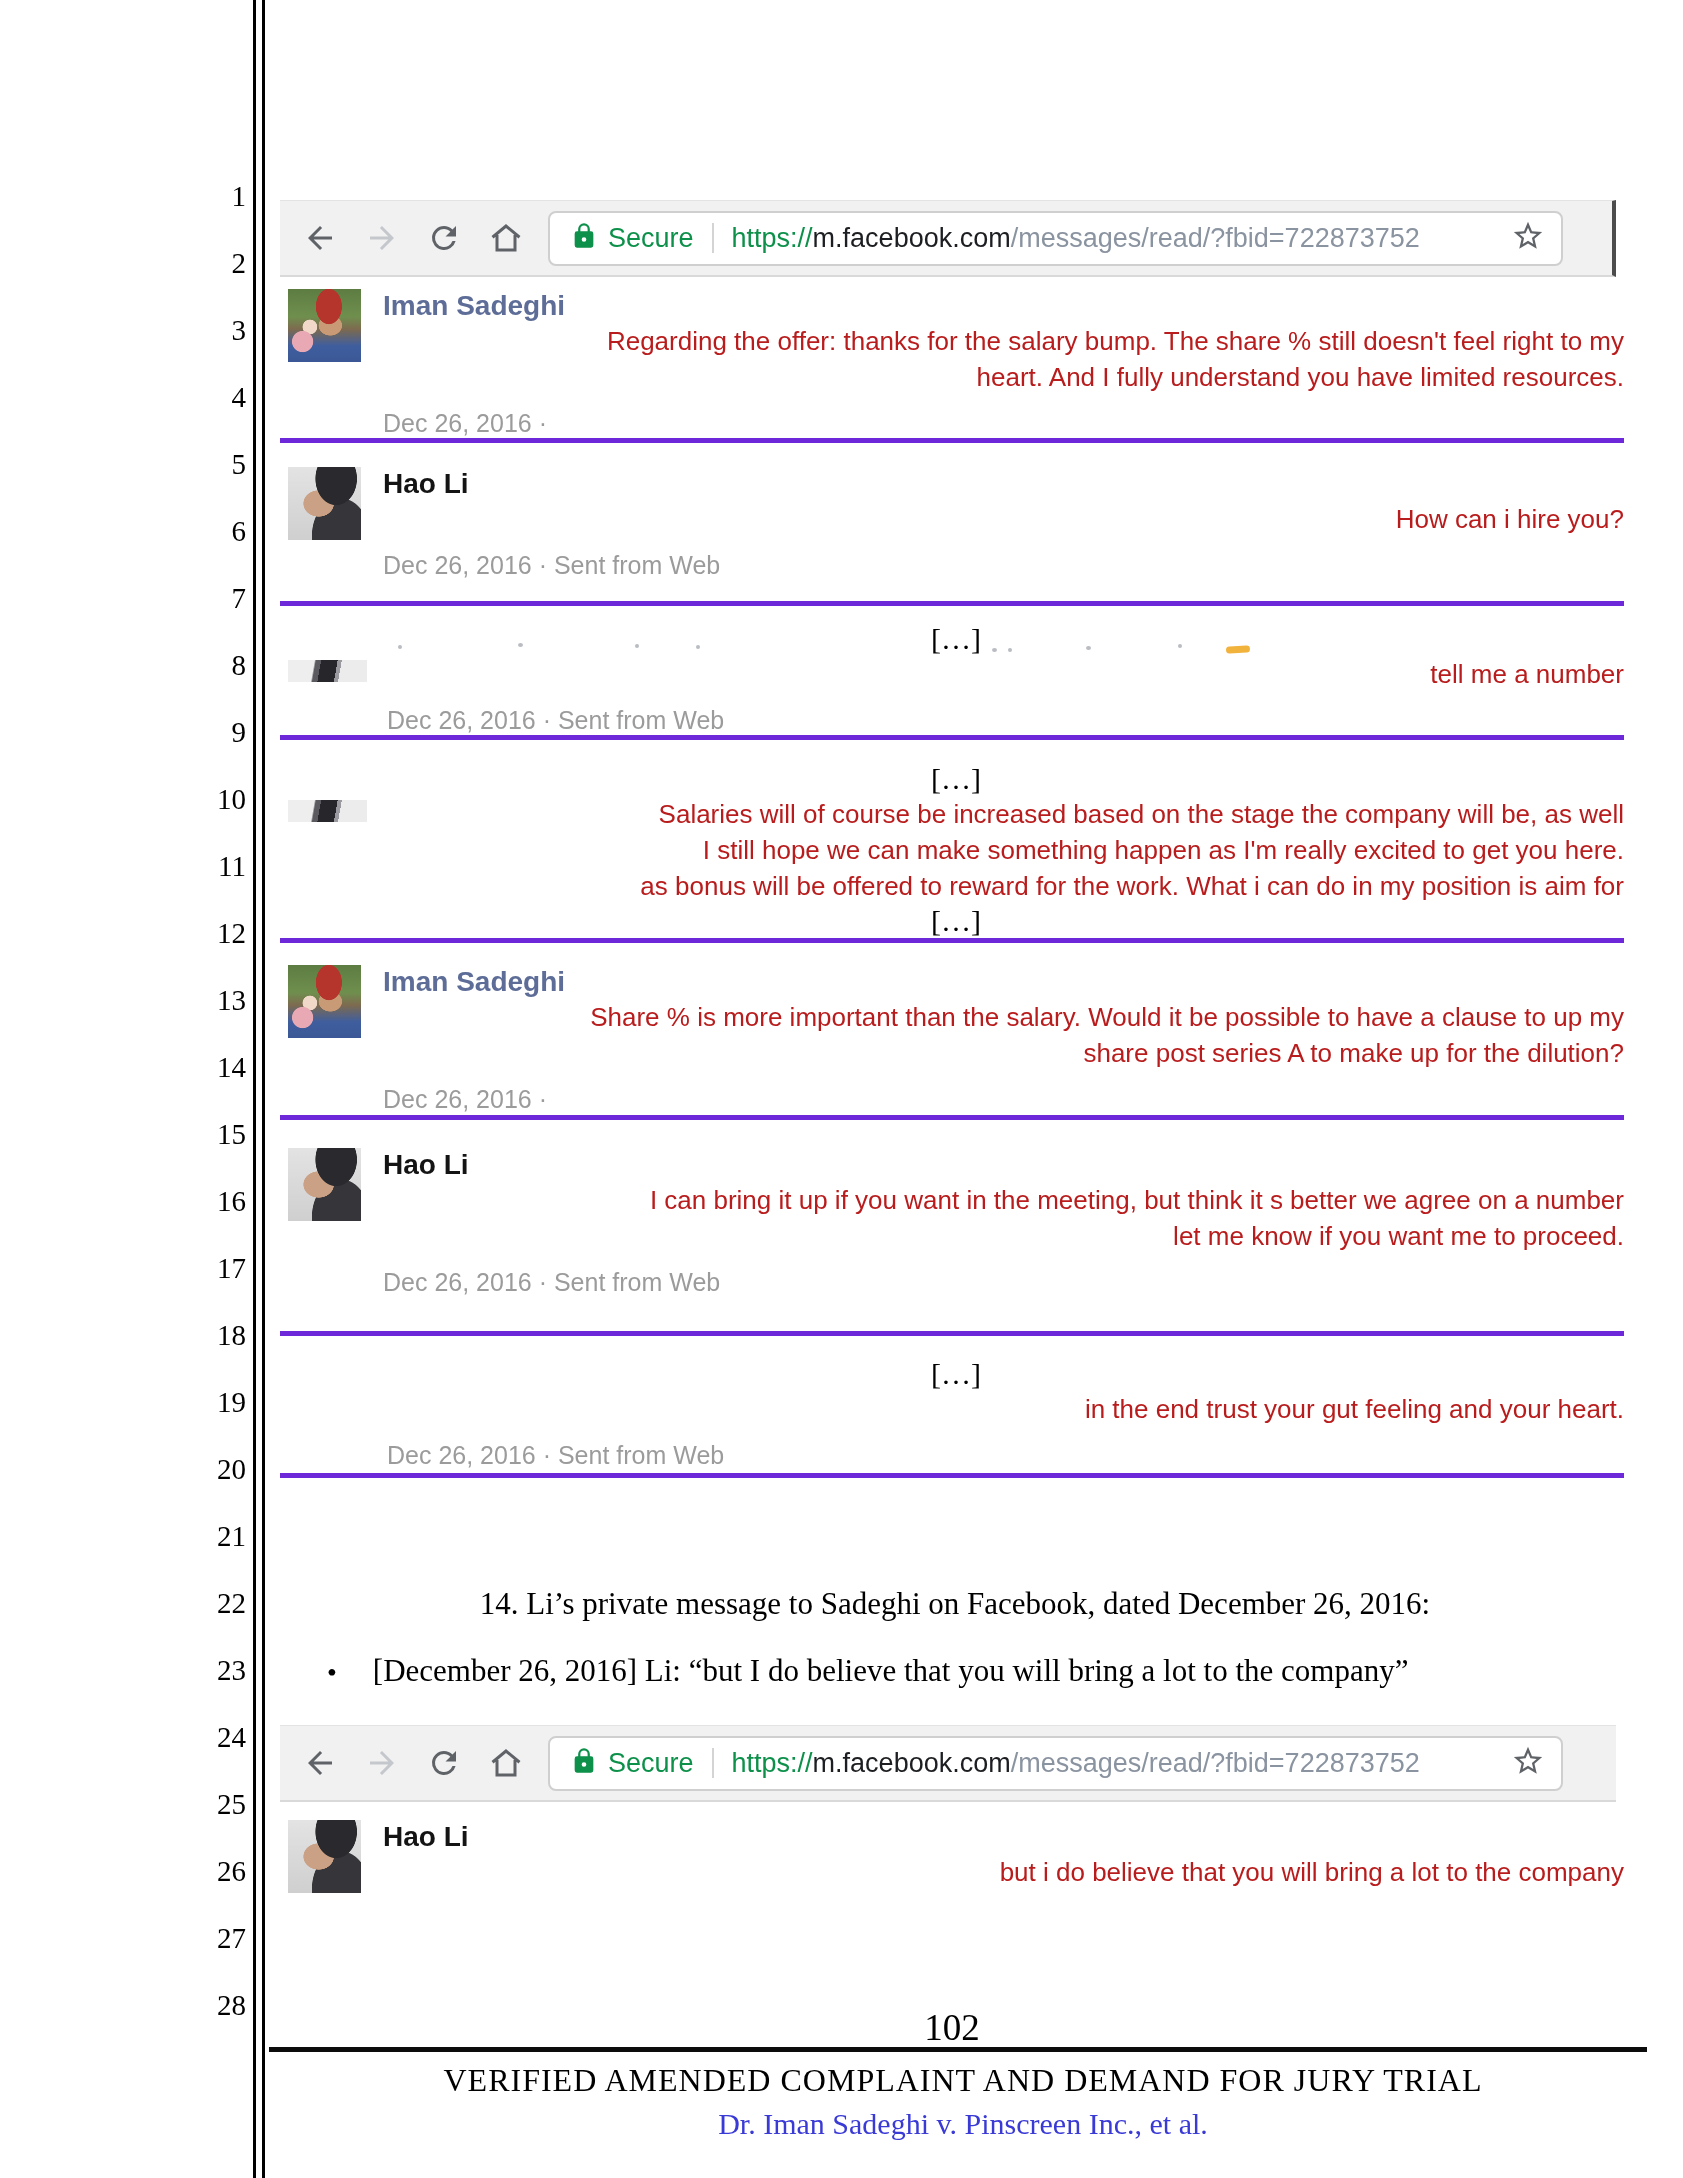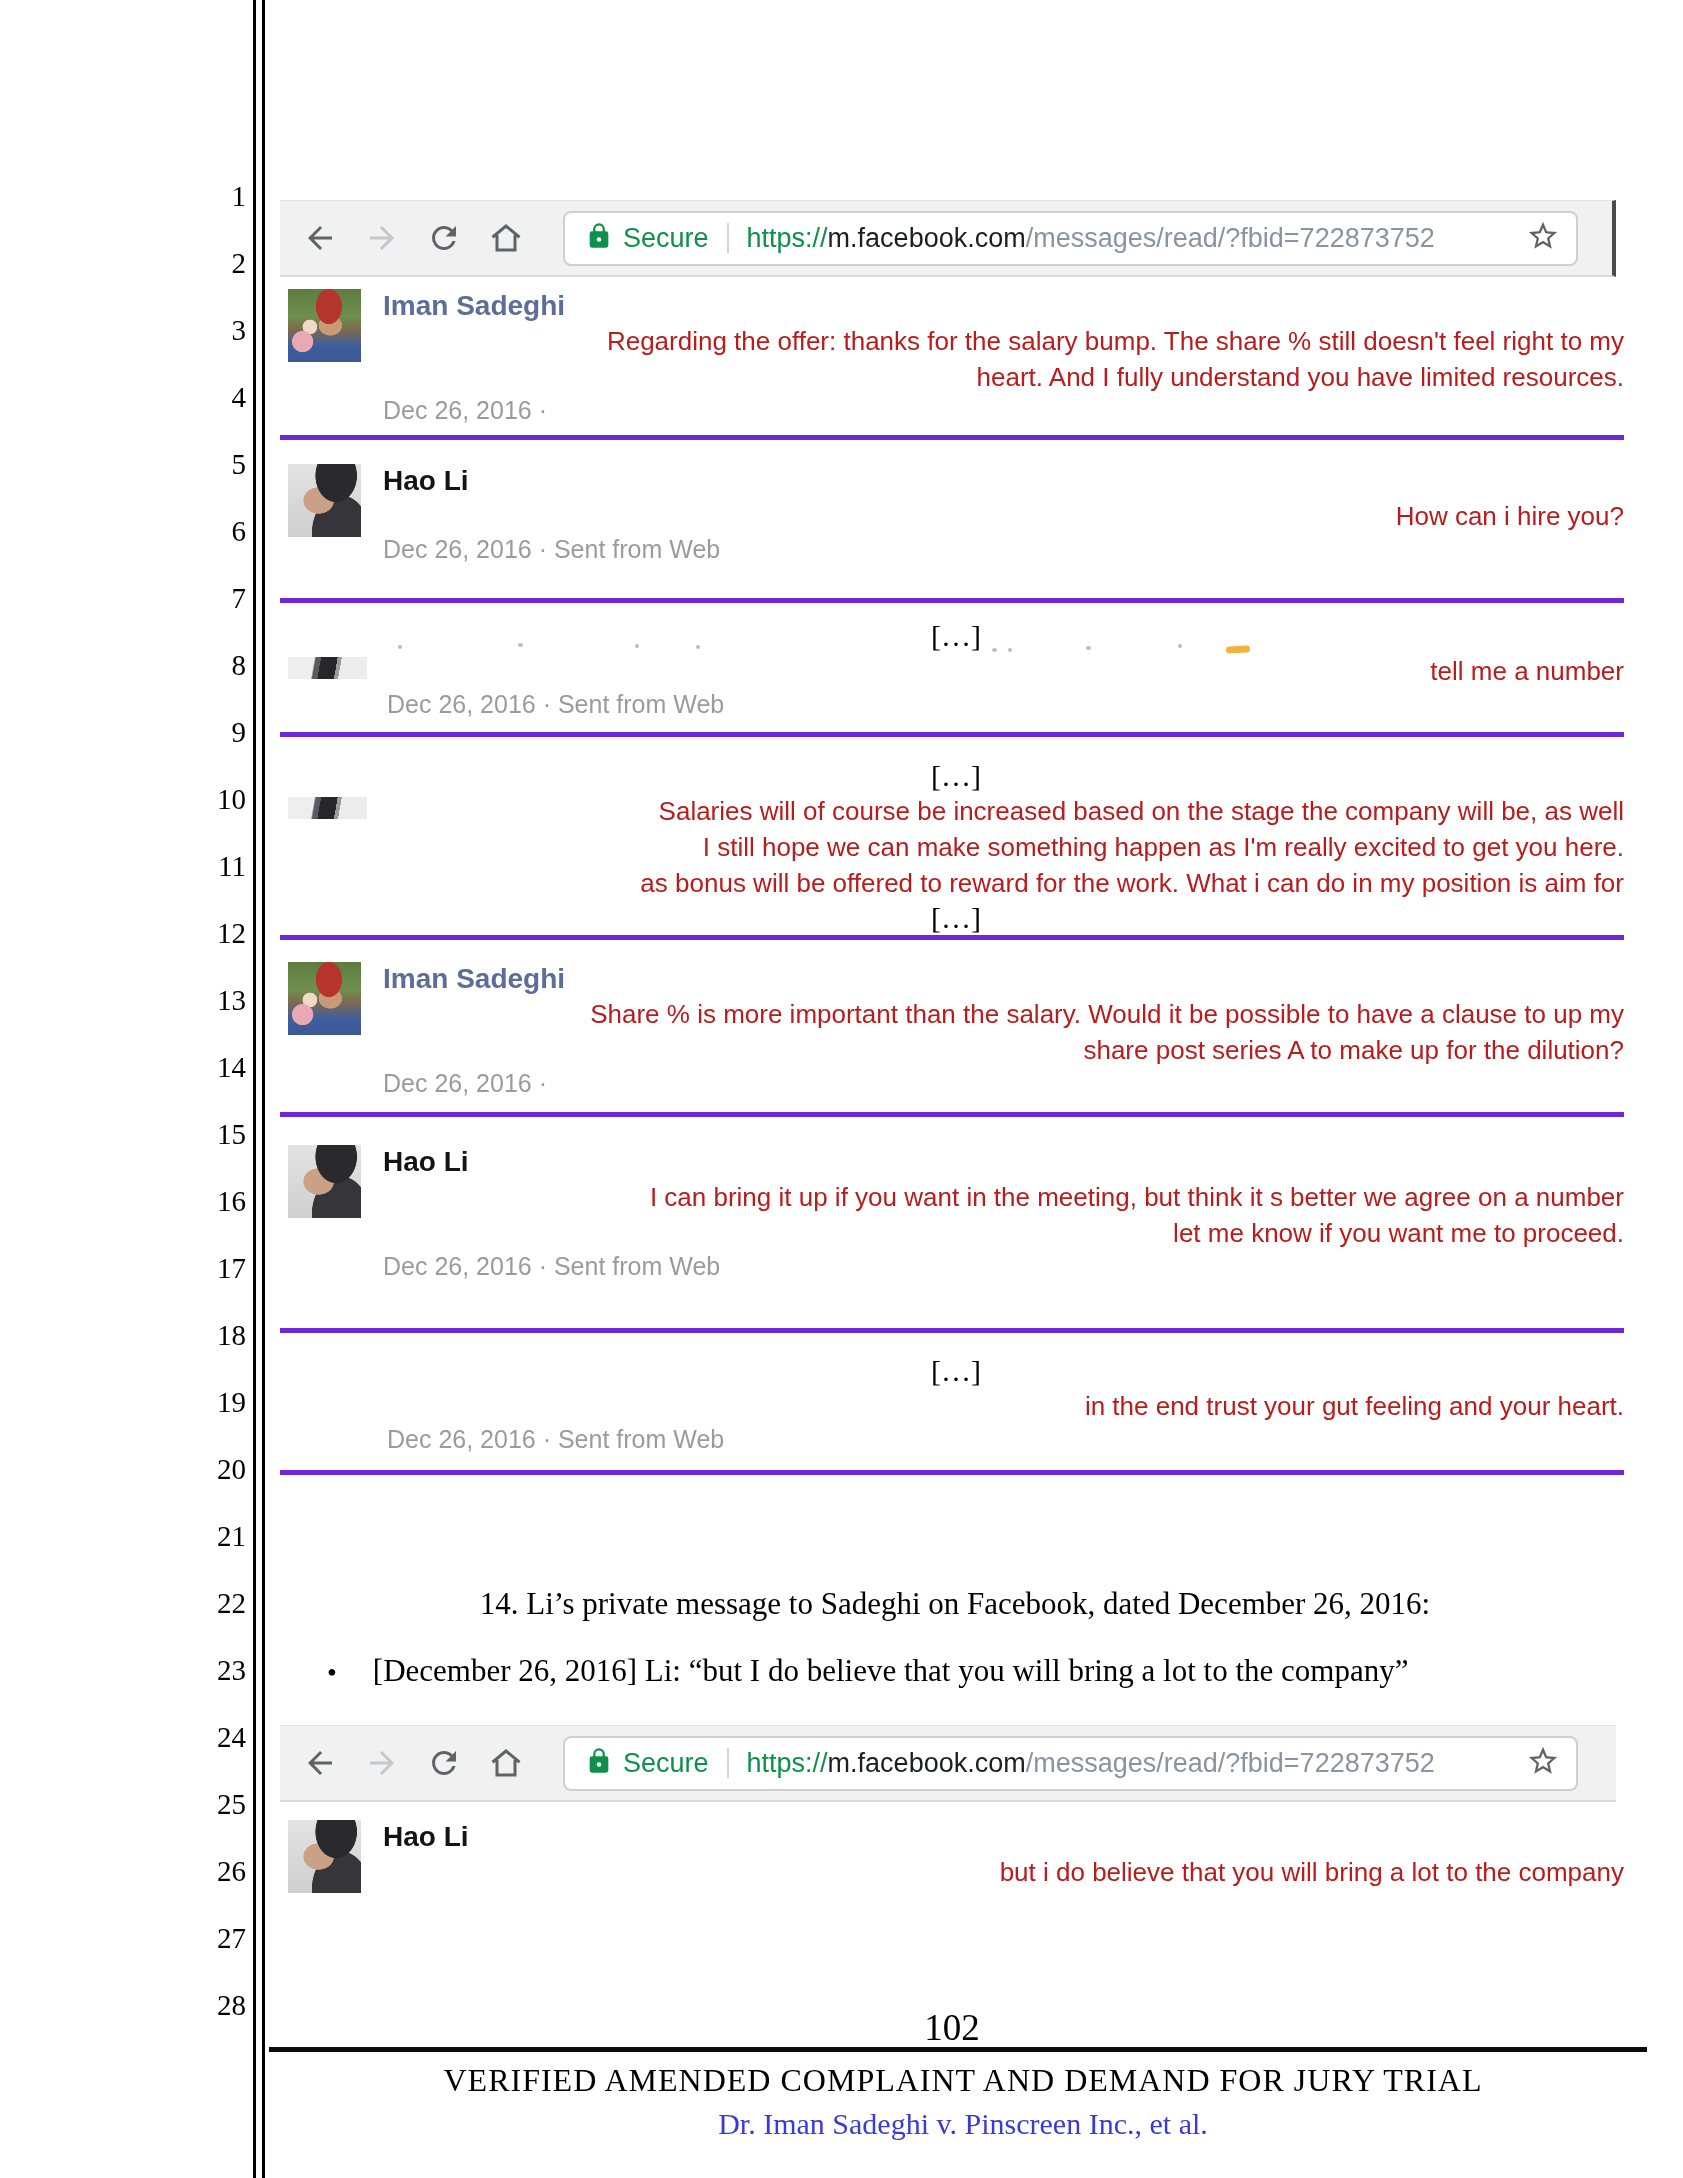--- a/index.html
+++ b/index.html
@@ -14,21 +14,21 @@
     height:67px; text-align:right; font-family:"Liberation Serif","DejaVu Serif",serif;
     font-size:29px; color:#000; line-height:40px;
   }
   .vrule { position:absolute; top:0; width:3px; height:2178px; background:#000; }
   .vrule.r1 { left:253px; } .vrule.r2 { left:262px; }
 
   
   .browser-bar {
     position:absolute; left:280px; width:1336px; height:77px;
     background:#f1f1f1; border-top:1px solid #e3e3e3; border-bottom:2px solid #d9d9d9;
-    display:flex; align-items:center;gap:15px;
+    display:flex; align-items:center;
   }
   .browser-bar.dark-edge { border-right:4px solid #4c4c4c; }
   .nav-icons { display:flex; align-items:center; gap:26px; padding:0 24px 0 22px; }
   .nav-icons svg { display:block; }
   .omnibox {
     flex:1; height:55px; max-width:1015px; background:#fff;
     border:2px solid #cfcfcf; border-radius:8px;
     display:flex; align-items:center; padding:0 16px 0 20px; min-width:0;
   }
   .secure-label { color:#0d904a; font-size:27px; margin-left:10px; }
@@ -61,21 +61,21 @@
       linear-gradient(180deg,#e3e3e3,#cfcfcf);
   }
   .avatar-strip {
     width:79px; height:22px; flex:none; margin:4px 20px 0 0;
     background:linear-gradient(100deg,#eeeeee 0 32%,#5a5a60 34% 40%,#26262b 40% 60%,#9a9aa0 60% 65%,#ececec 65% 100%);
   }
   .content { flex:1; min-width:0; }
   .name { font-size:28px; font-weight:bold; color:#141414; line-height:34px; }
   .name.link { color:#5d6d97; }
   .mline { font-size:26px; color:#b91c1c; line-height:36px;text-align:right; }
-  .date { font-size:25px; color:#9b9b9b; line-height:30px; margin-top:0; }
+  .date { font-size:25px; color:#9b9b9b; line-height:30px; margin-top:13px; }
   .marker {
     text-align:center; font-family:"Liberation Serif","DejaVu Serif",serif;
     font-size:30px; color:#000; line-height:34px;
   }
   .speck { position:absolute; background:#b9bcc2; border-radius:50%; }
   .y-mark { position:absolute; width:24px; height:7px; background:#f2b33d; border-radius:4px; transform:rotate(-4deg); }
 
   
   .serif { font-family:"Liberation Serif","DejaVu Serif",serif; color:#000; }
   .item-line { position:absolute; left:282px; top:1586px; width:1346px; font-size:31px;text-align:center; }

